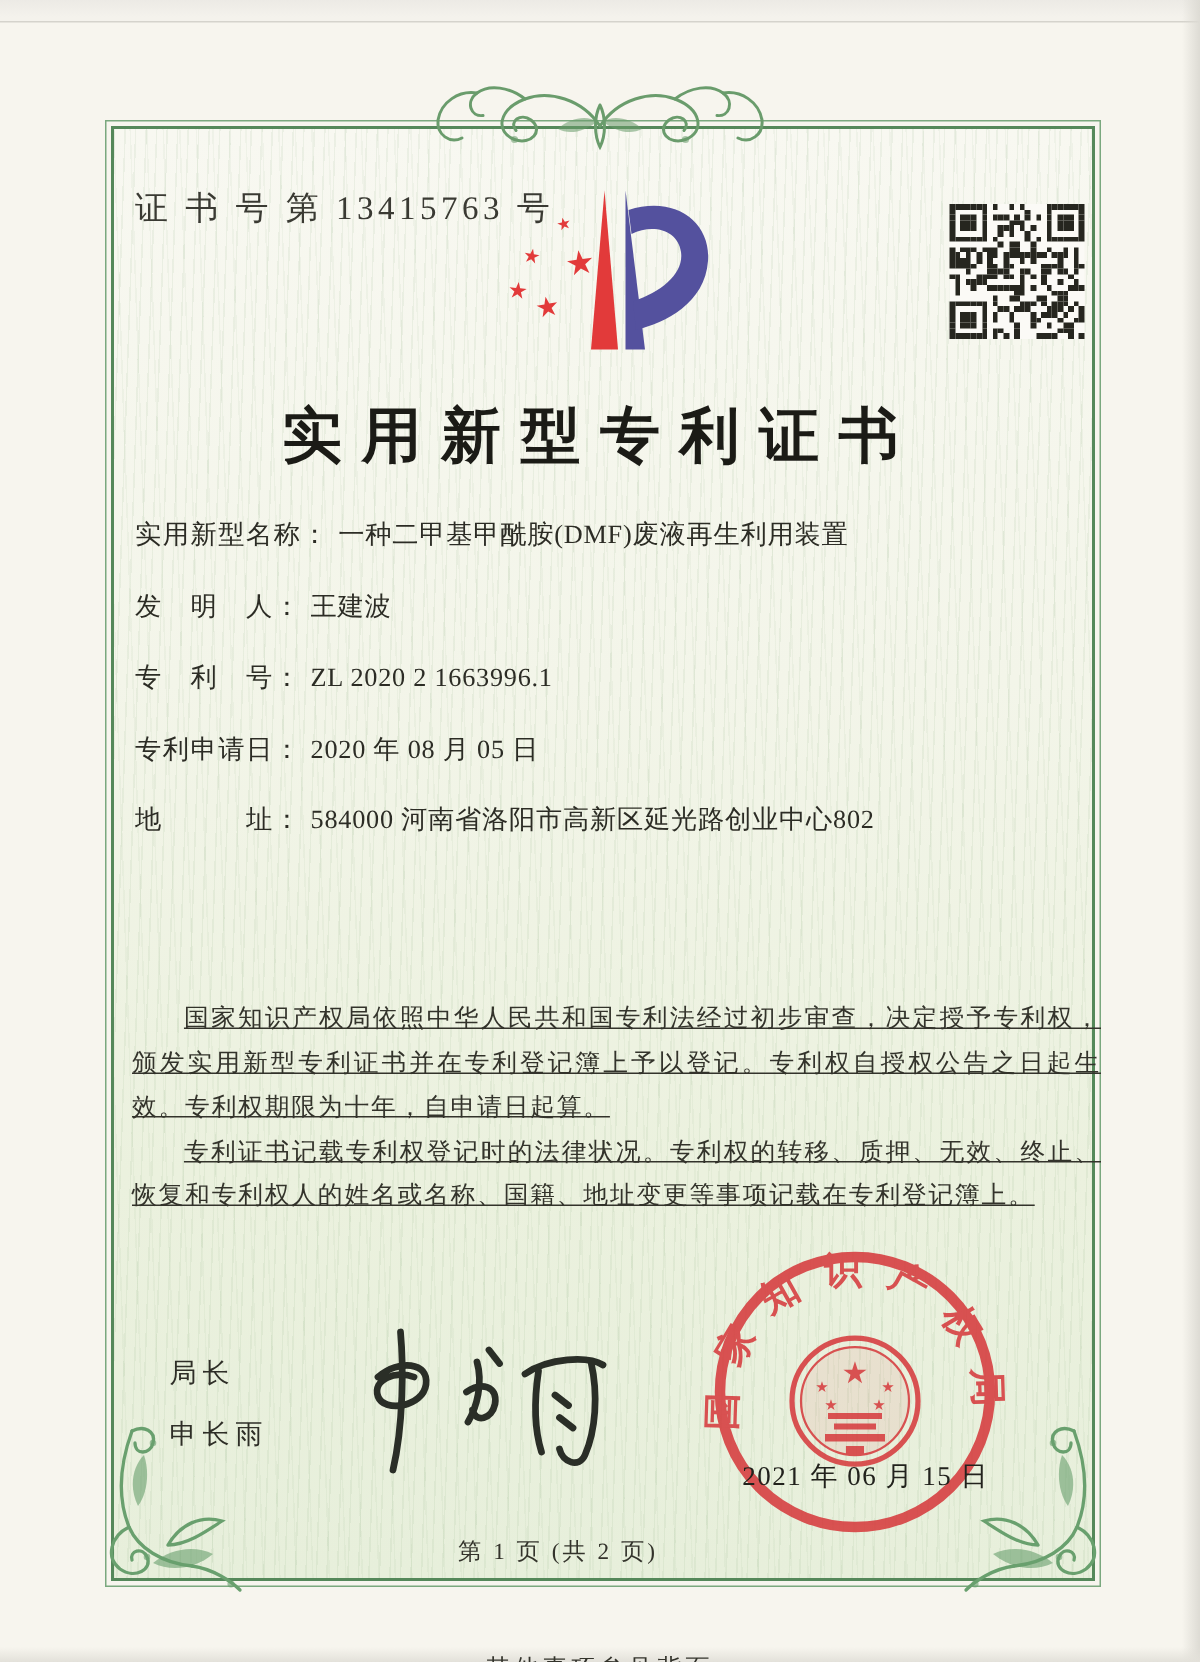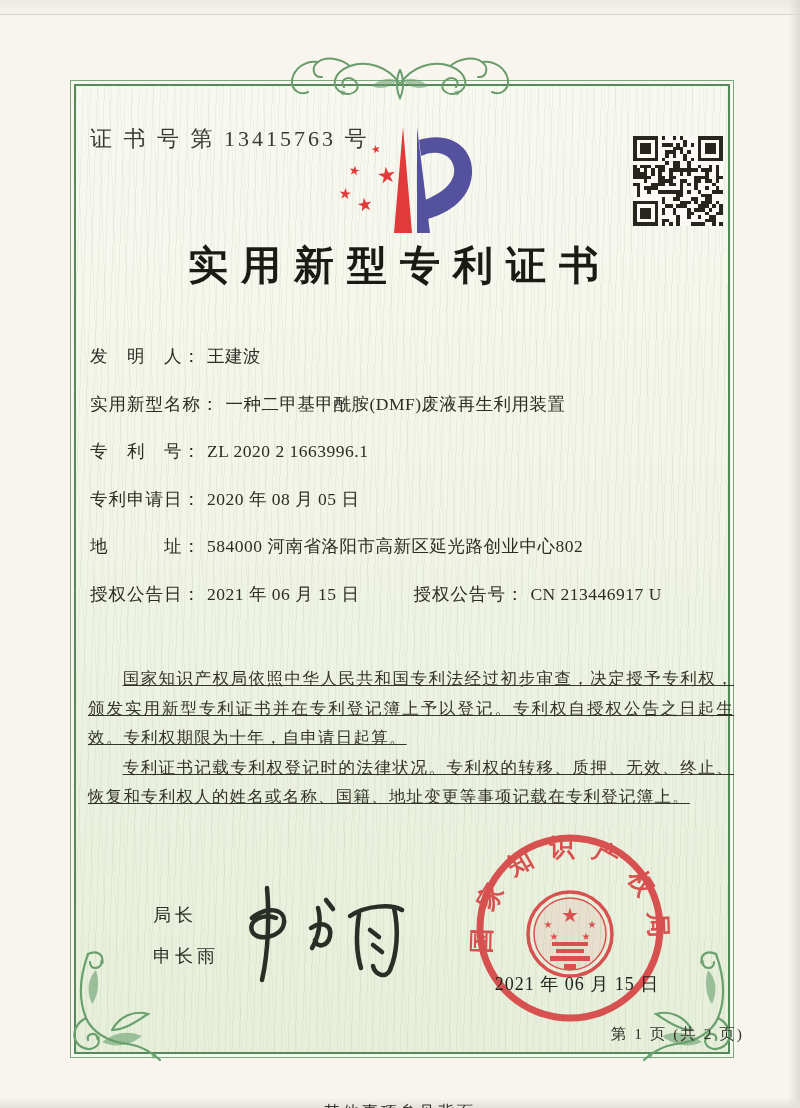--- a/index.html
+++ b/index.html
@@ -36,50 +36,50 @@
     position:absolute;left:90px;top:124px;font-size:22px;letter-spacing:3px;color:#3a3a33;
   }
   .logo{position:absolute;left:332px;top:122px;}
   .qr{
     position:absolute;left:633px;top:136px;width:90px;height:90px;
     display:grid;grid-template-columns:repeat(25,1fr);grid-template-rows:repeat(25,1fr);
     background:#fbfaf6;
   }
   .qr .on{background:#26261f;}
   .title{
-    position:absolute;left:0;top:238px;width:800px;text-align:center;
+    position:absolute;left:0;top:263px;width:800px;text-align:center;
     font-size:40px;font-weight:600;letter-spacing:13px;color:#18181.4px;color:#1b1b16;
   }
 
   .fields{position:absolute;left:90px;top:344px;width:645px;font-size:17.5px;}
   .field-row{height:24px;line-height:24px;margin-bottom:23.5px;white-space:nowrap;}
   .field-label{display:inline-block;color:#2c2c25;letter-spacing:1px;}
   .field-value{display:inline-block;margin-left:6px;color:#2c2c25;letter-spacing:0.5px;}
   .grant-row{display:flex;}
   .grant-second{margin-left:54px;}
 
   .paragraphs{
     position:absolute;left:88px;top:664px;width:646px;
     font-size:16.5px;line-height:29.5px;letter-spacing:1.2px;color:#33332b;
     text-align:justify;
   }
   .paragraphs p{margin:0;text-indent:2.1em;text-decoration:underline;}
 
-  .signer{position:absolute;left:113px;top:903px;font-size:18px;letter-spacing:4px;color:#2e2e27;margin-left:40px;}
+  .signer{position:absolute;left:113px;top:903px;font-size:18px;letter-spacing:4px;color:#2e2e27;}
   .signer .name{margin-top:17px;}
   .signature{position:absolute;left:222px;top:878px;}
 
   .seal{position:absolute;left:468px;top:830px;}
   .seal-date{
     position:absolute;left:492px;top:972px;width:170px;text-align:center;
     font-size:18px;color:#22221d;letter-spacing:1px;white-space:nowrap;
   }
 
   .page-footer{
-    position:absolute;left:0;top:1024px;width:744px;text-align:right;
+    position:absolute;left:0;top:1024px;width:744px;text-align:center;
     font-size:15.5px;letter-spacing:2px;color:#33332b;
   }
   .back-note{
     position:absolute;left:0;top:1074px;width:800px;text-align:center;
     font-size:16px;letter-spacing:3px;color:#33332b;margin-top:28px;
   }
 </style>
 </head>
 <body>
 
@@ -787,41 +787,33 @@
     <div></div>
     <div class="on"></div>
     <div></div>
     <div class="on"></div>
   </div>
 
 <div class="title">实用新型专利证书</div>
 
 <div class="fields">
   <div class="field-row">
-    <span class="field-label">发　明　人：</span><span class="field-value">王建波</span>
+    <span class="field-label">实用新型名称：</span><span class="field-value">一种二甲基甲酰胺(DMF)废液再生利用装置</span>
   </div>
   <div class="field-row">
-    <span class="field-label">实用新型名称：</span><span class="field-value">一种二甲基甲酰胺(DMF)废液再生利用装置</span>
+    <span class="field-label">发　明　人：</span><span class="field-value">王建波</span>
   </div>
   <div class="field-row">
     <span class="field-label">专　利　号：</span><span class="field-value">ZL 2020 2 1663996.1</span>
   </div>
   <div class="field-row">
     <span class="field-label">专利申请日：</span><span class="field-value">2020 年 08 月 05 日</span>
   </div>
   <div class="field-row">
     <span class="field-label">地　　　址：</span><span class="field-value">584000 河南省洛阳市高新区延光路创业中心802</span>
-  </div>
-  <div class="field-row grant-row">
-    <span>
-      <span class="field-label">授权公告日：</span><span class="field-value">2021 年 06 月 15 日</span>
-    </span>
-    <span class="grant-second">
-      <span class="field-label">授权公告号：</span><span class="field-value">CN 213446917 U</span>
-    </span>
   </div>
 </div>
 
 <div class="paragraphs">
   <p>国家知识产权局依照中华人民共和国专利法经过初步审查，决定授予专利权，颁发实用新型专利证书并在专利登记簿上予以登记。专利权自授权公告之日起生效。专利权期限为十年，自申请日起算。</p>
   <p>专利证书记载专利权登记时的法律状况。专利权的转移、质押、无效、终止、恢复和专利权人的姓名或名称、国籍、地址变更等事项记载在专利登记簿上。</p>
 </div>
 
 <div class="signer">
   <div>局长</div>

